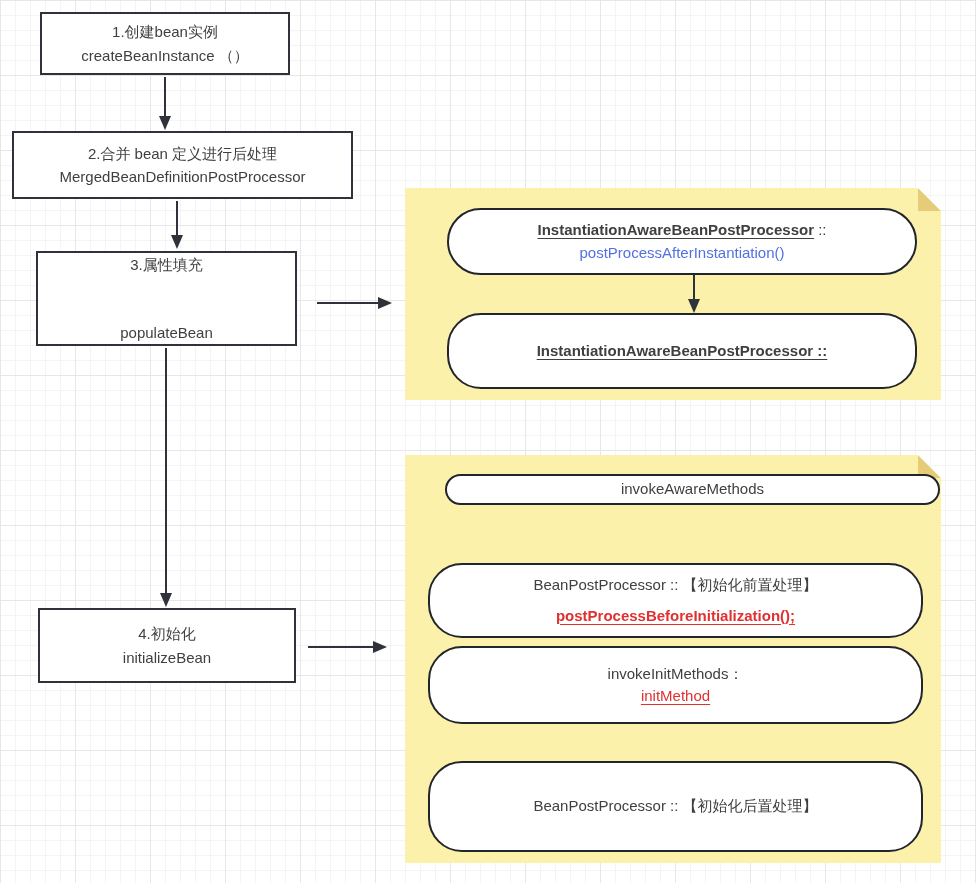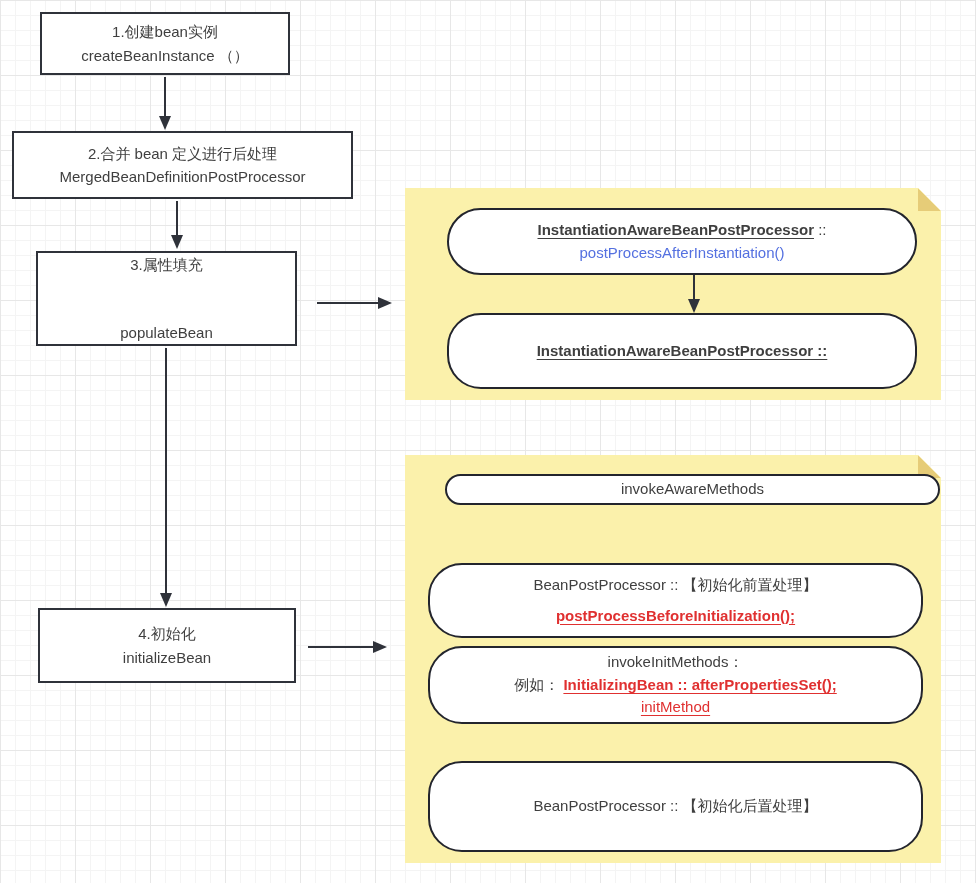--- a/index.html
+++ b/index.html
@@ -105,21 +105,20 @@
       <div>invokeAwareMethods</div>
     </div>
 
     <div class="pill" style="left:23px;top:108px;width:495px;height:75px;justify-content:space-between;">
       <div>BeanPostProcessor ::  【初始化前置处理】</div>
       <div class="red b u">postProcessBeforeInitialization();</div>
     </div>
 
     <div class="pill" style="left:23px;top:191px;width:495px;height:78px;">
       <div>invokeInitMethods：</div>
-      <div><span>例如：</span> <span class="red b u">InitializingBean :: afterPropertiesSet();</span></div>
       <div class="red u">initMethod</div>
     </div>
 
     <div class="pill" style="left:23px;top:306px;width:495px;height:91px;">
       <div>BeanPostProcessor ::  【初始化后置处理】</div>
     </div>
   </div>
 
 </div>
 

